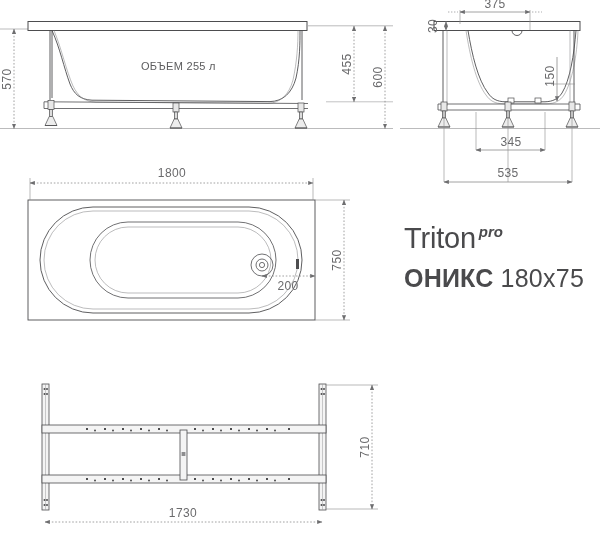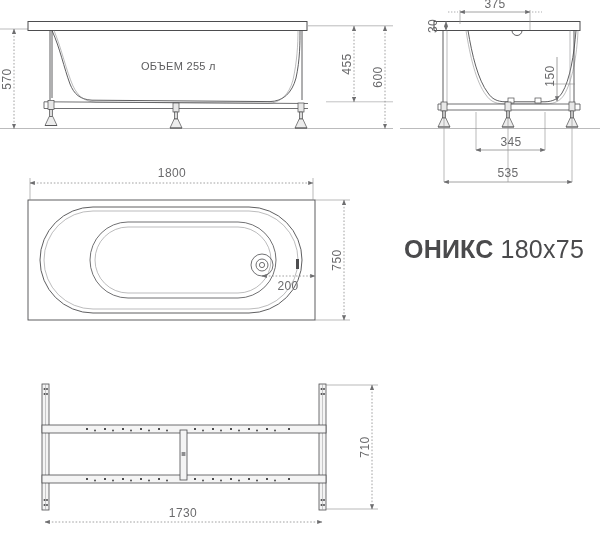--- a/index.html
+++ b/index.html
@@ -298,18 +298,21 @@
     <g>
       <line x1="326" y1="385" x2="378" y2="385" stroke="#8a8a8c" stroke-width=".6"></line>
       <line x1="326" y1="509" x2="378" y2="509" stroke="#8a8a8c" stroke-width=".6"></line>
       <line x1="372" y1="385" x2="372" y2="509" stroke="#8a8a8c" stroke-width=".8" stroke-dasharray="1.6 1.8" marker-start="url(#arS)" marker-end="url(#ar)"></line>
       <text class="dimtxt" x="369" y="447" transform="rotate(-90 369,447)" text-anchor="middle">710</text>
     </g>
 
   </svg>
 
   <div class="brand">
+    <div class="brand-top">
+      <span>Triton</span><span class="pro">pro</span>
+    </div>
     <div class="brand-bottom">
       <span class="model">ОНИКС</span><span class="size">180x75</span>
     </div>
   </div>
 
 </div>
 
 </body></html>

